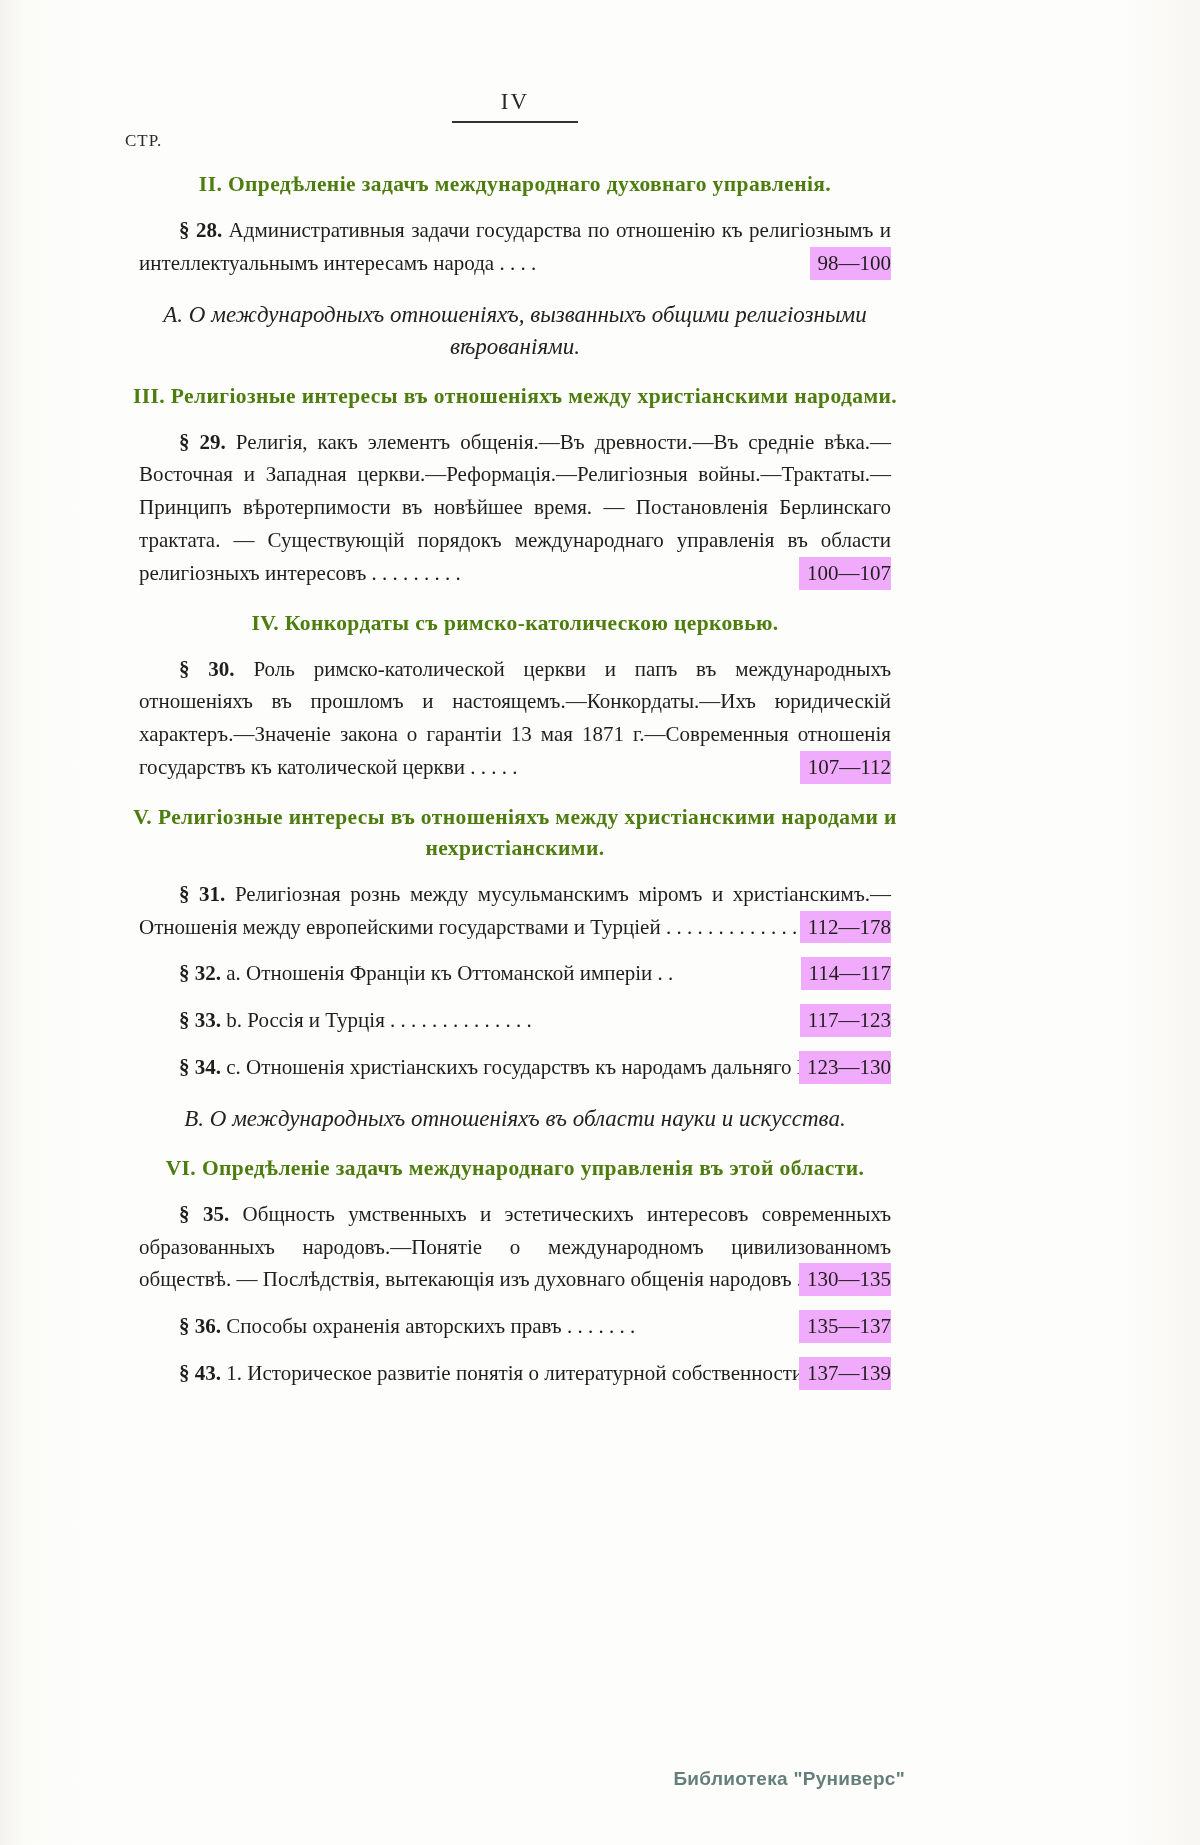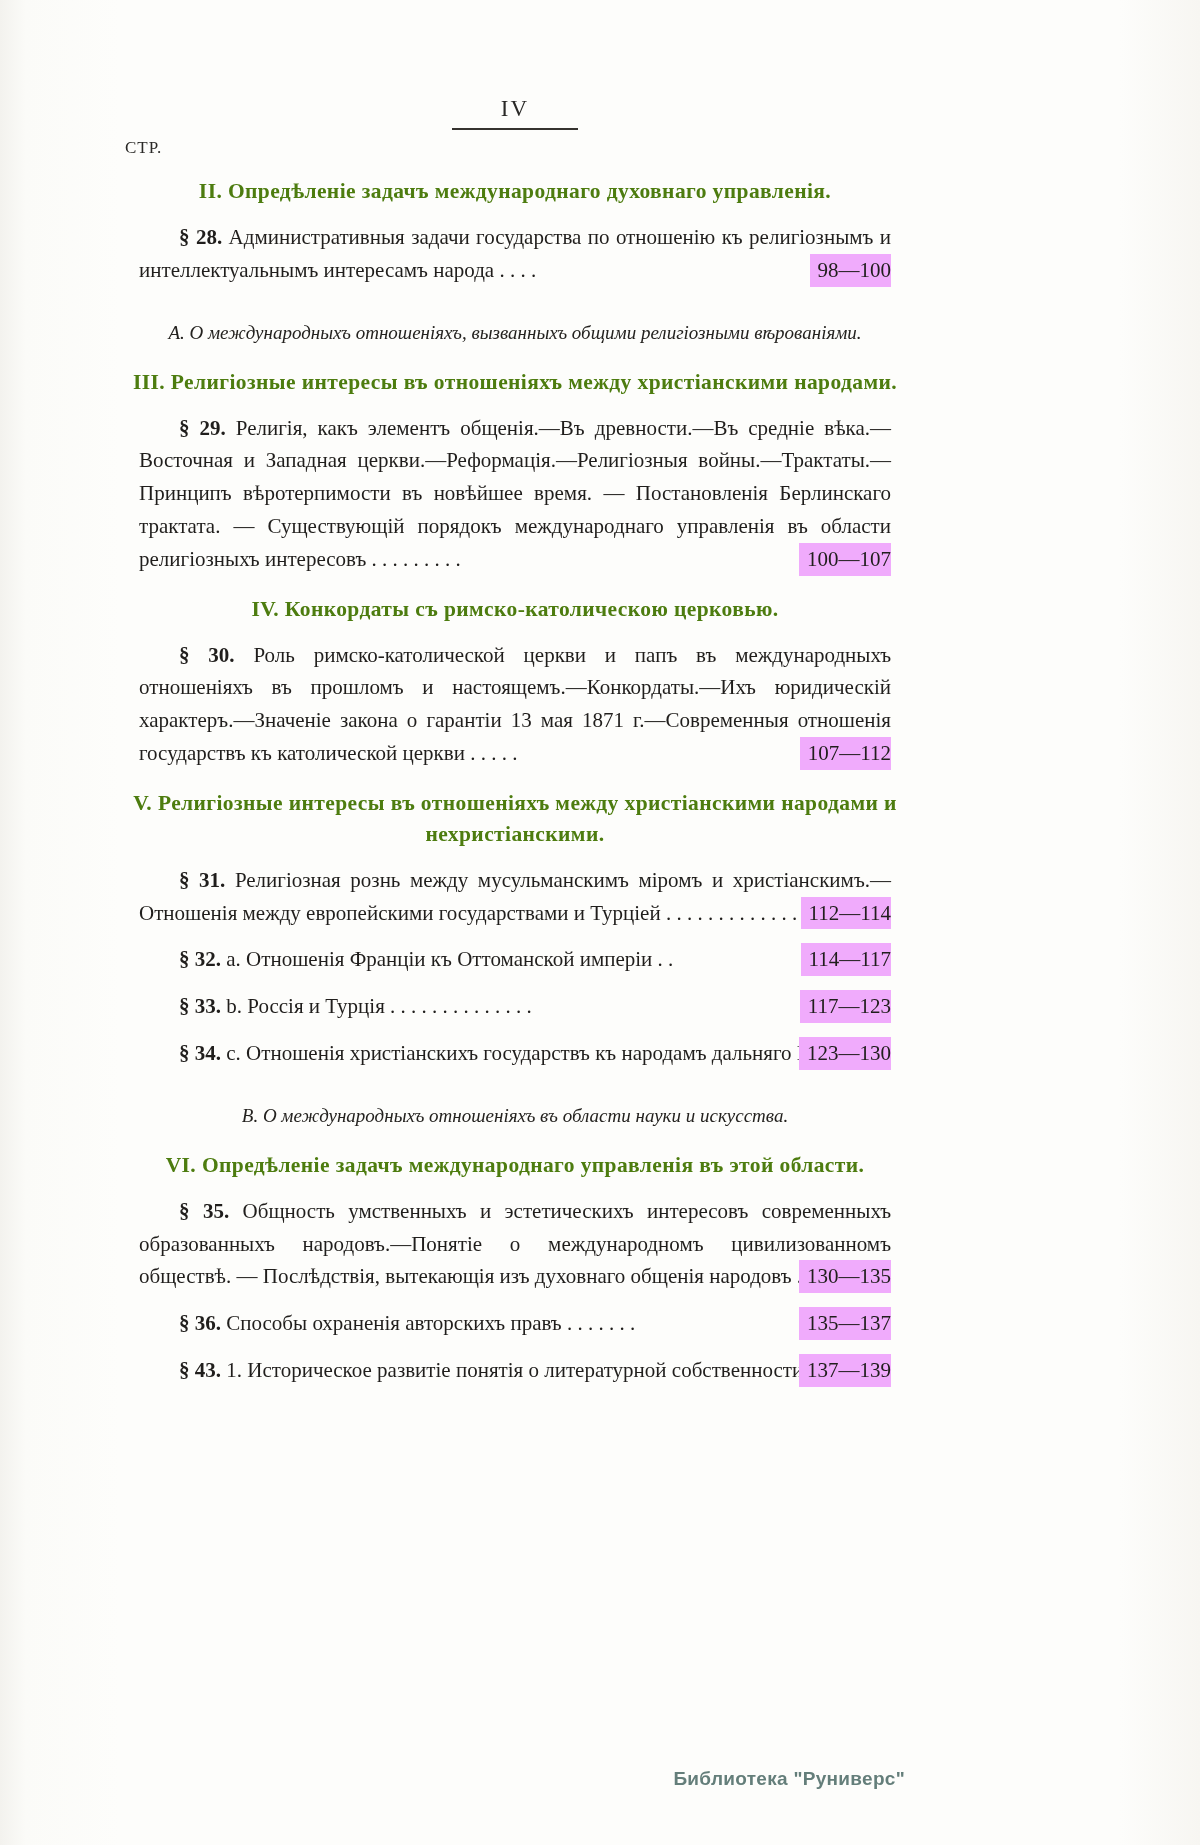--- a/index.html
+++ b/index.html
@@ -12,21 +12,21 @@
     overflow: hidden;
   }
   .sheet {
     position: absolute;
     inset: 0;
     background: linear-gradient(90deg, #f3f2ee 0px, #fbfbf8 26px, #fdfdfb 120px, #fdfdfb 1120px, #f7f6f2 1200px);
   }
   .content {
     position: absolute;
     left: 125px;
-    top: 96px;
+    top: 89px;
     width: 780px;
   }
   .folio {
     text-align: center;
     font-size: 23px;
     letter-spacing: 2px;
     color: #2a2927;
   }
   .folio-rule {
     width: 126px;
@@ -47,24 +47,24 @@
     font-size: 21.5px;
     line-height: 31px;
     text-align: center;
     letter-spacing: 0.4px;
     margin: 18px 0 6px;
     color: #4d7c0f;
   }
   .part-heading {
     font-style: italic;
     font-weight: normal;
-    font-size: 19px;
+    font-size: 23px;
     line-height: 32px;
     text-align: center;
-    margin: 30px 0 6px;
+    margin: 19px 0 6px;
     color: #24221f;
   }
   .entry {
     position: relative;
     font-size: 21px;
     line-height: 32.8px;
     text-align: justify;
     text-indent: 40px;
     margin: 14px;
     color: #201e1c;
@@ -111,21 +111,21 @@
   <h3 class="chapter-heading">III. Религіозные интересы въ отношеніяхъ между христіанскими народами.</h3>
 
   <p class="entry"><span class="label">§ 29.</span> <span>Религія, какъ элементъ общенія.—Въ древности.—Въ средніе вѣка.—Восточная и Западная церкви.—Реформація.—Религіозныя войны.—Трактаты.—Принципъ вѣротерпимости въ новѣйшее время. — Постановленія Берлинскаго трактата. — Существующій порядокъ международнаго управленія въ области религіозныхъ интересовъ .  .  .  .  .  .  .  .  .</span><span class="pages">100—107</span></p>
 
   <h3 class="chapter-heading">IV. Конкордаты съ римско-католическою церковью.</h3>
 
   <p class="entry"><span class="label">§ 30.</span> <span>Роль римско-католической церкви и папъ въ международныхъ отношеніяхъ въ прошломъ и настоящемъ.—Конкордаты.—Ихъ юридическій характеръ.—Значеніе закона о гарантіи 13 мая 1871 г.—Современныя отношенія государствъ къ католической церкви .   .  .   .  .</span><span class="pages">107—112</span></p>
 
   <h3 class="chapter-heading">V. Религіозные интересы въ отношеніяхъ между христіанскими народами и нехристіанскими.</h3>
 
-  <p class="entry"><span class="label">§ 31.</span> <span>Религіозная рознь между мусульманскимъ міромъ и христіанскимъ.—Отношенія между европейскими государствами и Турціей . . . . . . . . . . . . . .   . . . . . . .</span><span class="pages">112—114</span></p>
+  <p class="entry"><span class="label">§ 31.</span> <span>Религіозная рознь между мусульманскимъ міромъ и христіанскимъ.—Отношенія между европейскими государствами и Турціей . . . . . . . . . . . . . .   . . . . . . .</span><span class="pages">112—178</span></p>
 
   <p class="entry"><span class="label">§ 32.</span> <span>a. Отношенія Франціи къ Оттоманской имперіи .   .</span><span class="pages">114—117</span></p>
 
   <p class="entry"><span class="label">§ 33.</span> <span>b. Россія и Турція . . . . . . . . . . . . . .</span><span class="pages">117—123</span></p>
 
   <p class="entry"><span class="label">§ 34.</span> <span>c. Отношенія христіанскихъ государствъ къ народамъ дальняго Востока .   .</span><span class="pages">123—130</span></p>
 
   <h4 class="part-heading">В. О международныхъ отношеніяхъ въ области науки и искусства.</h4>
 
   <h3 class="chapter-heading">VI. Опредѣленіе задачъ международнаго управленія въ этой области.</h3>

